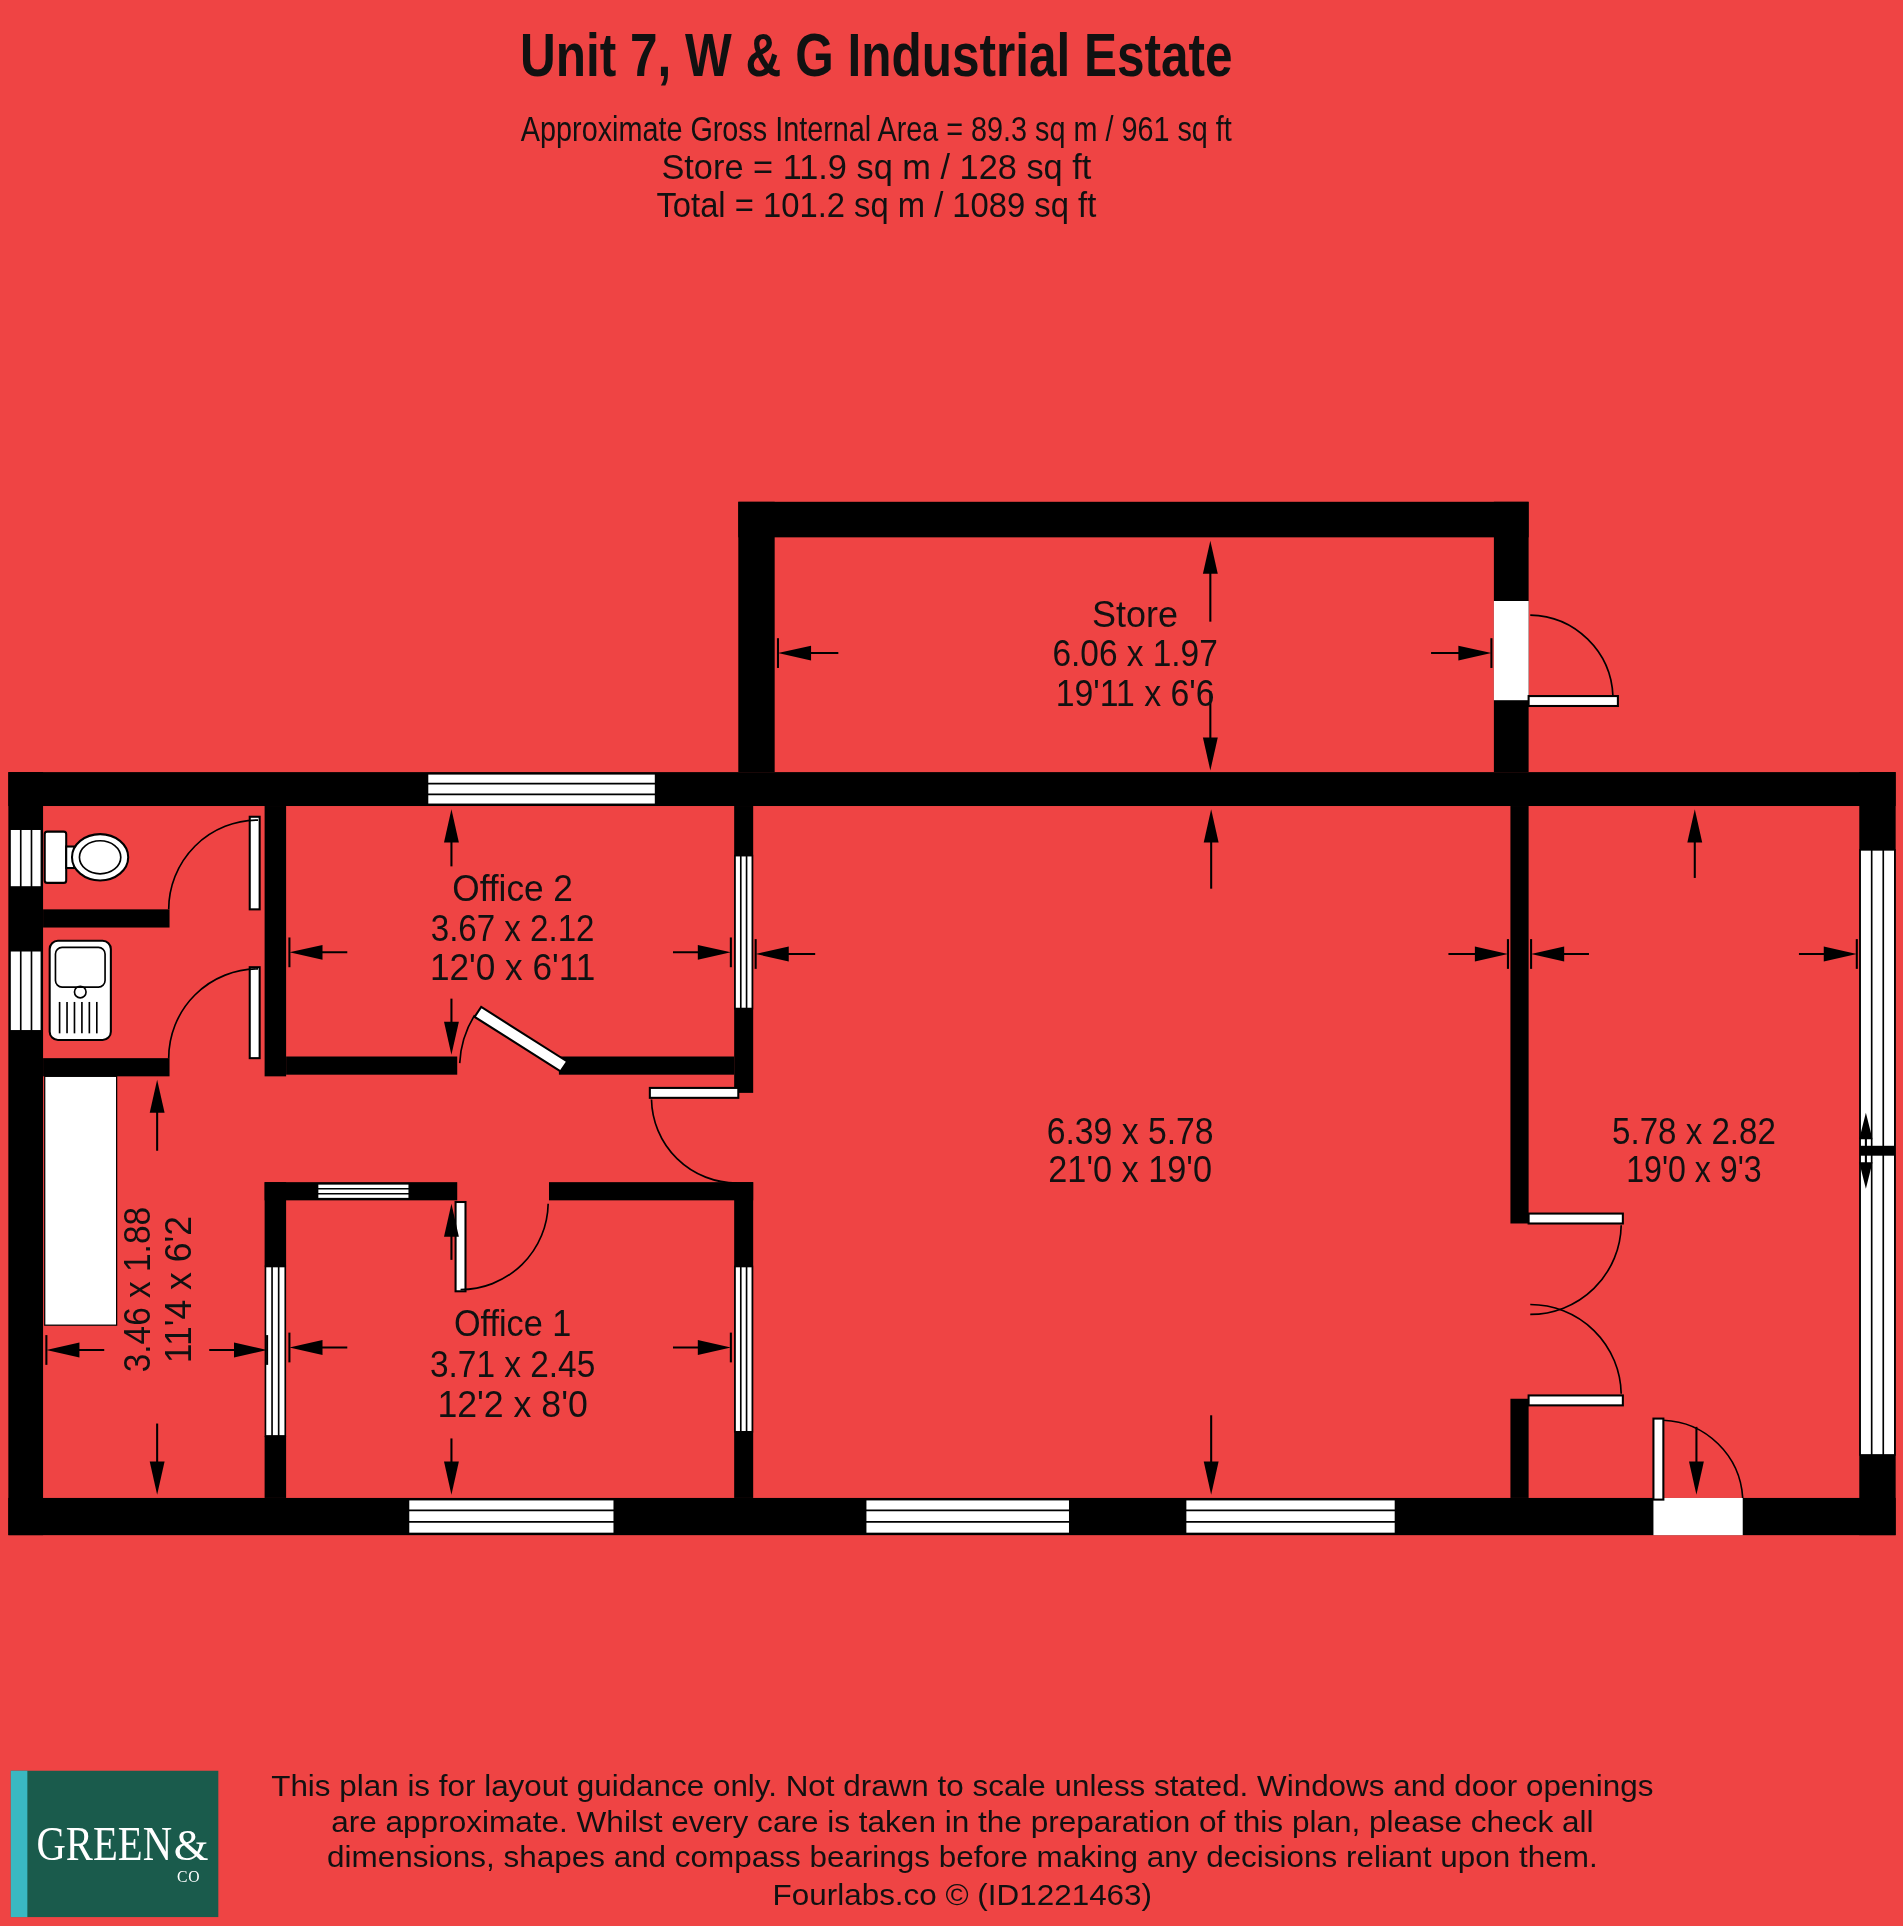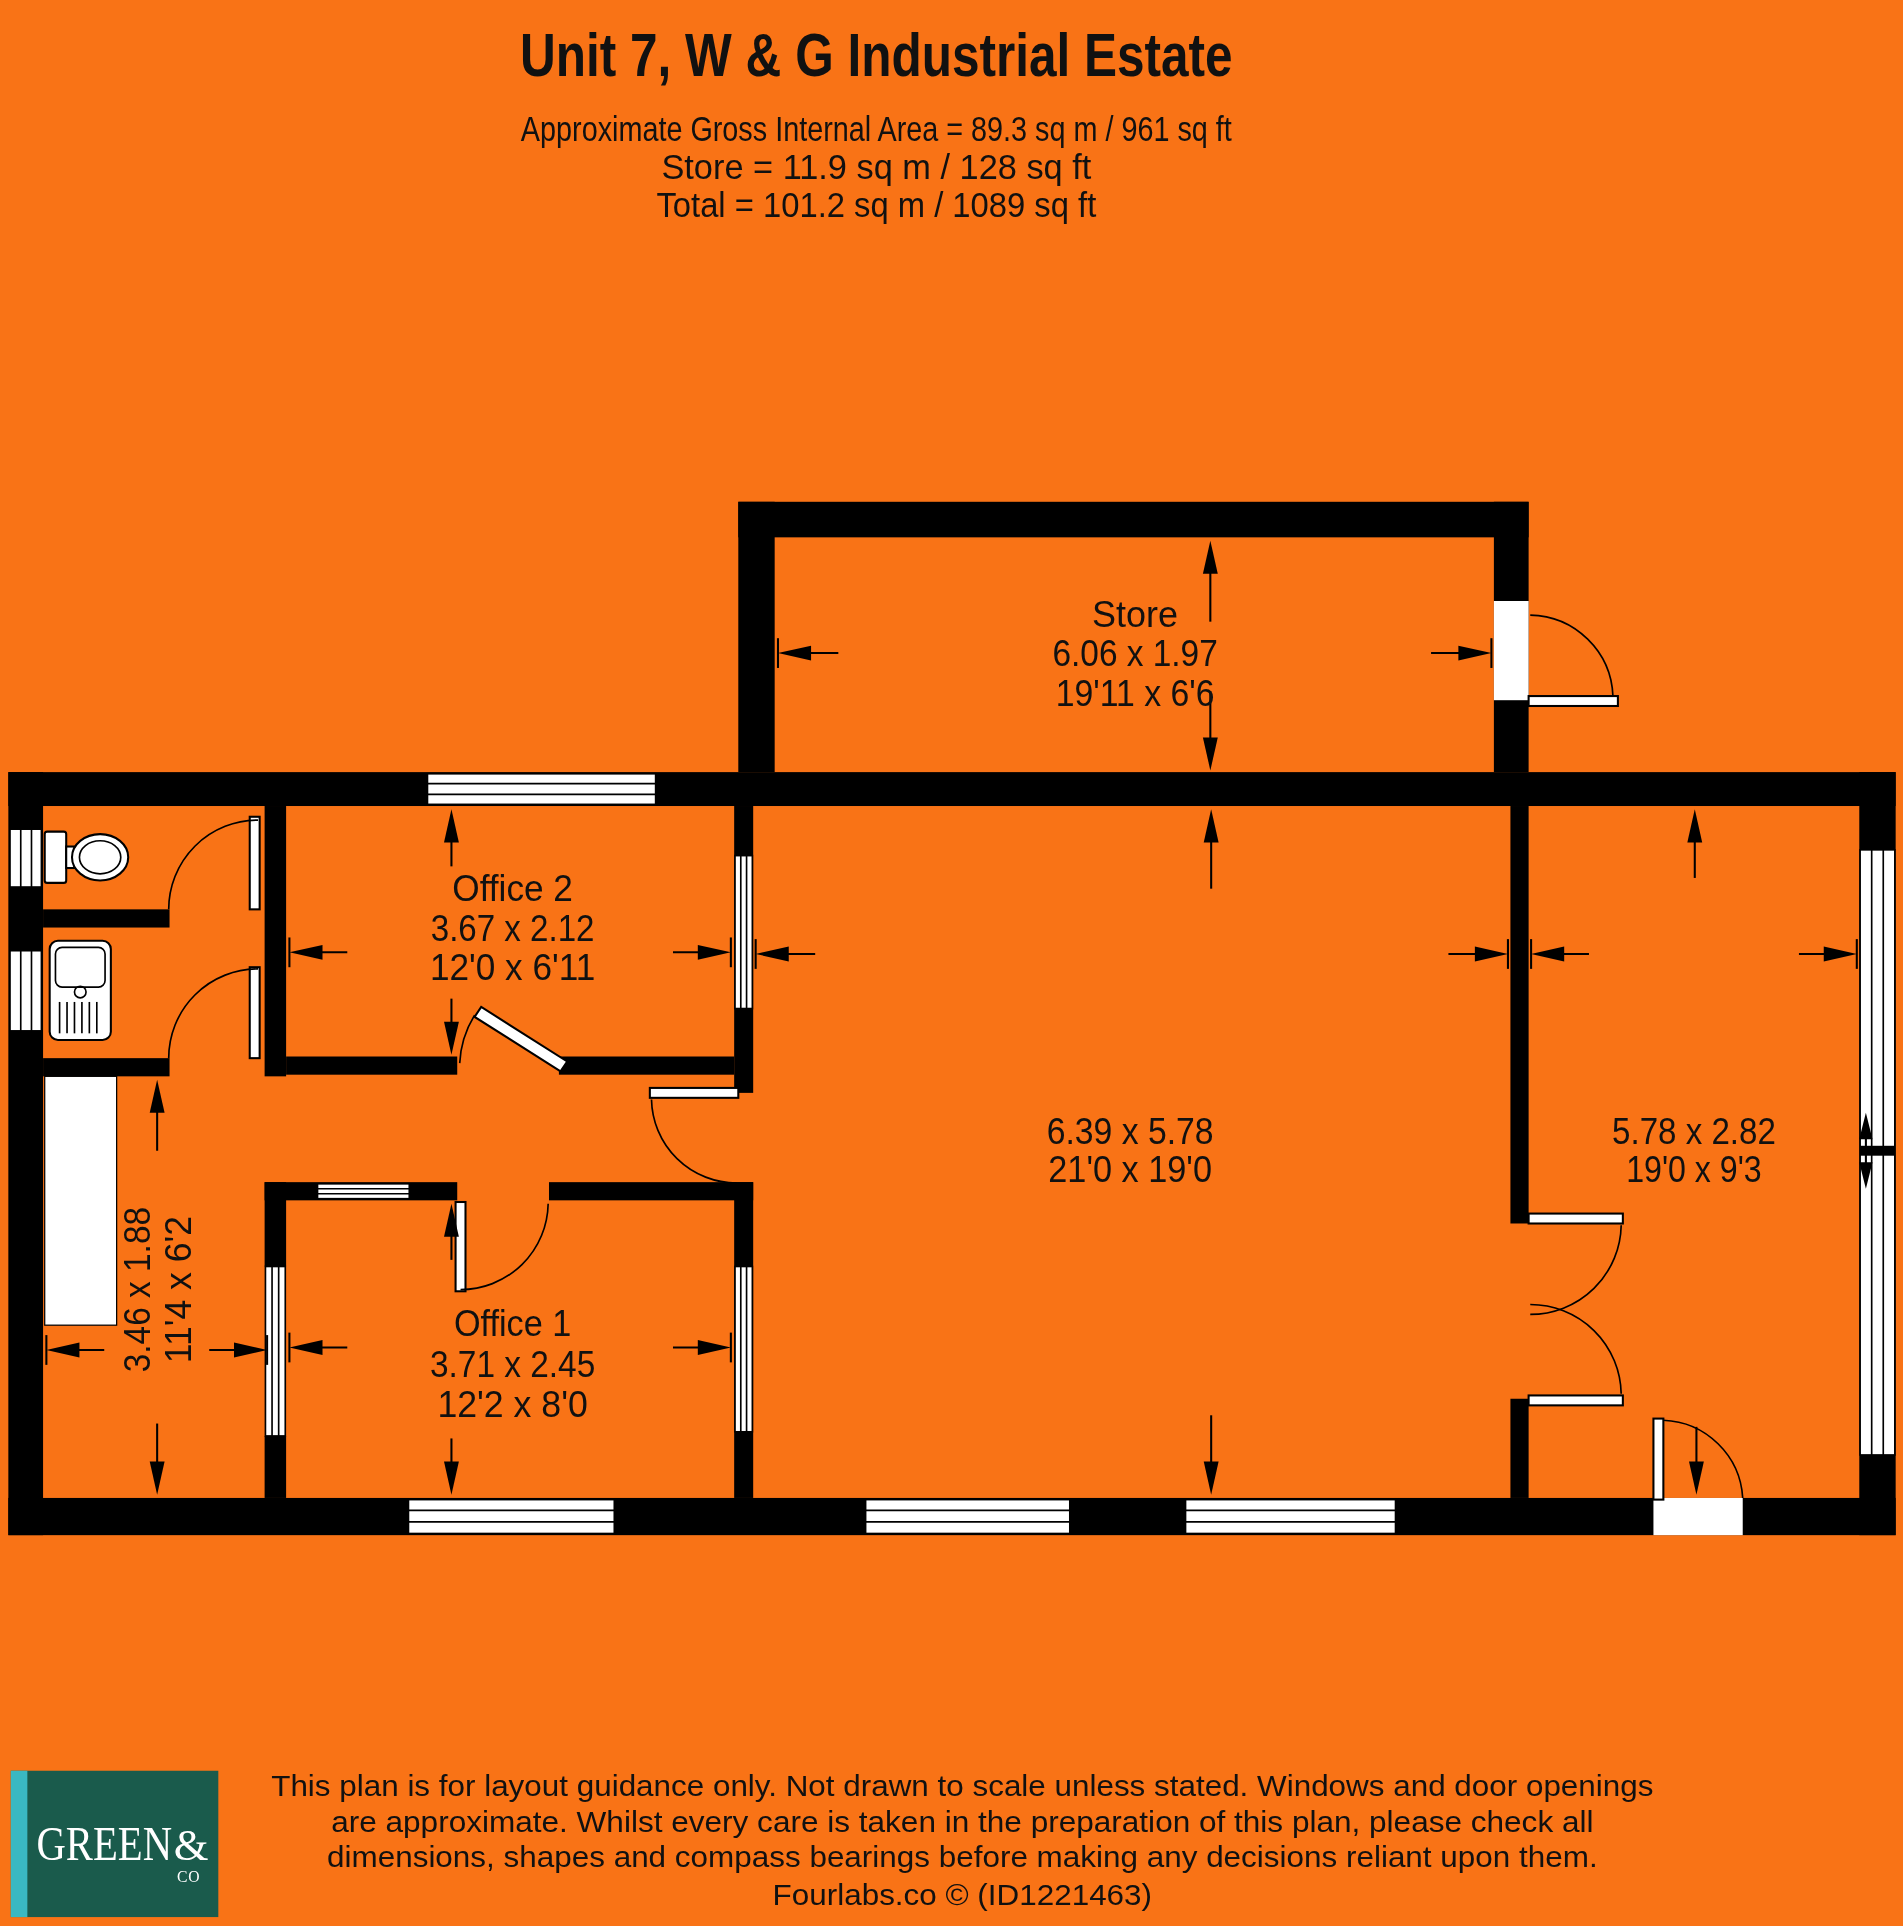--- a/index.html
+++ b/index.html
@@ -1,16 +1,16 @@
 <!DOCTYPE html>
 <html style="font-size:13.2px"><head>
 <meta charset="utf-8">
 <style>
   html,body{margin:0;padding:0;background:#ffffff;}
-  #stage{position:relative;width:1904px;height:1927px;background:#f97316;overflow:hidden;}
+  #stage{position:relative;width:1904px;height:1927px;background:#ef4444;overflow:hidden;}
   svg{display:block;}
   text{font-family:"Liberation Sans","DejaVu Sans",sans-serif;fill:#111;}
   .title{font-size:74px;font-weight:bold;}
   .sub{font-size:42px;}
   .rm{font-size:44px;}
   .foot{font-size:36px;}
   .logo-main{font-family:"Liberation Serif","DejaVu Serif",serif;font-size:58px;fill:#ffffff;}
   .logo-amp{font-family:"Liberation Serif","DejaVu Serif",serif;font-size:54px;fill:#ffffff;}
   .logo-co{font-family:"Liberation Serif","DejaVu Serif",serif;font-size:19px;fill:#ffffff;letter-spacing:1px;}
   .wall{fill:#000000;stroke:none;}

